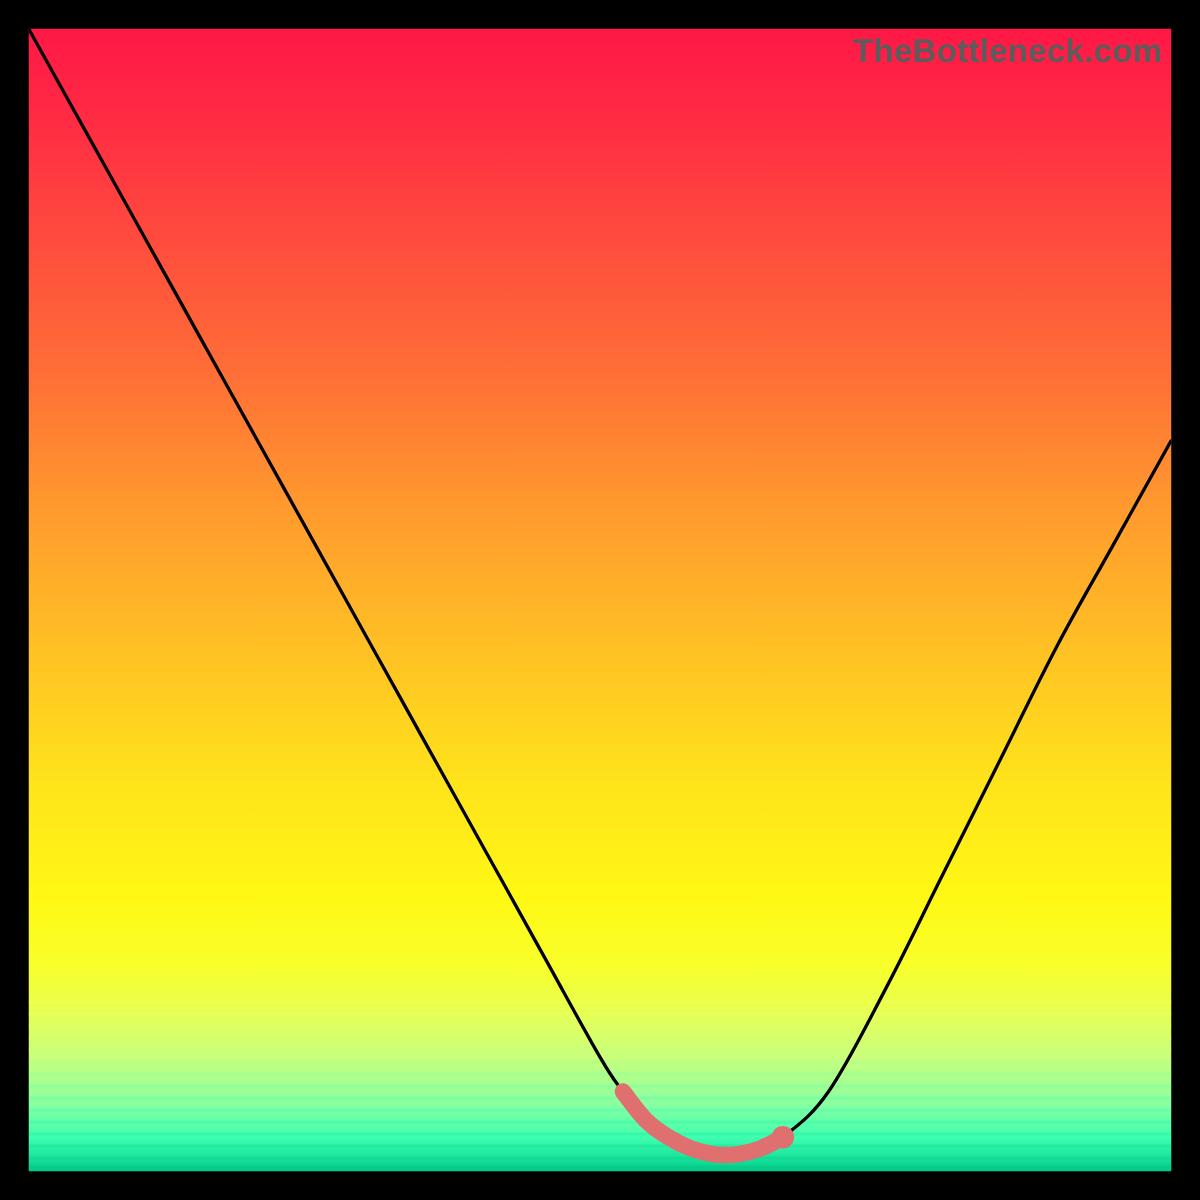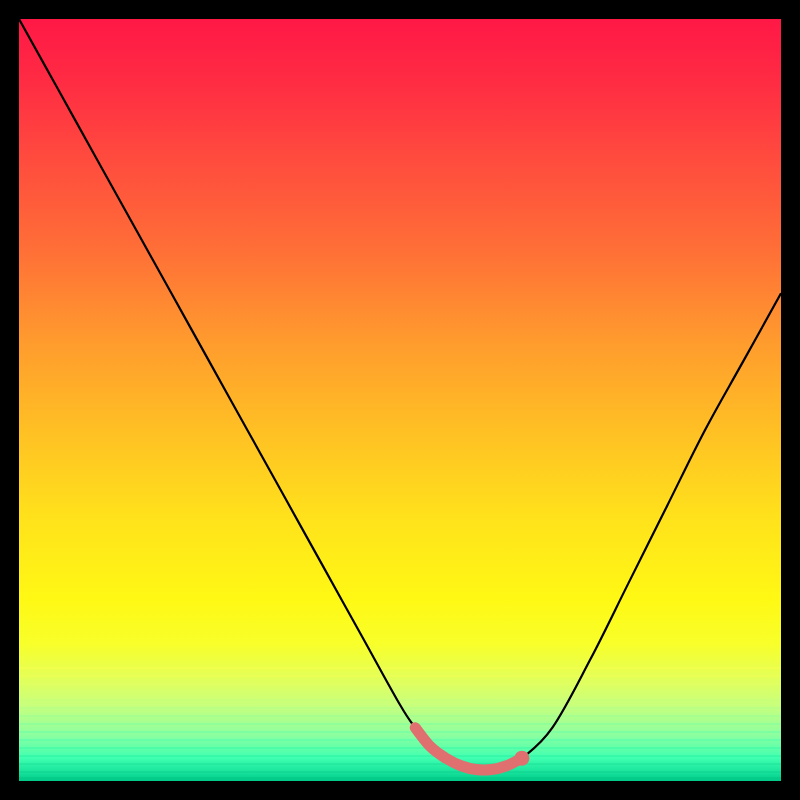--- a/index.html
+++ b/index.html
@@ -107,15 +107,16 @@
       <div class="stripe" style="bottom:8px;background:#0ccf8c;"></div>
       <div class="stripe" style="bottom:2px;background:#06c484;"></div>
     </div>
 
     <svg id="curve-svg" width="762" height="762" viewBox="0 0 762 762">
       <path id="main-curve" fill="none" stroke="#000000" stroke-width="2.2" d="M 0 0 C 6.858 12.344399999999986, 24.384 43.89119999999991, 38.1 68.57999999999993 C 51.816 93.26879999999994, 62.48400000000001 112.47120000000007, 76.2 137.16000000000008 C 89.916 161.8488000000001, 100.584 181.05120000000002, 114.3 205.74 C 128.016 230.4288, 138.684 249.6312, 152.4 274.32 C 166.116 299.0088, 176.784 318.21119999999996, 190.5 342.9 C 204.216 367.5888, 214.884 386.79119999999995, 228.6 411.47999999999996 C 242.316 436.1688, 252.98399999999998 455.3712, 266.7 480.06 C 280.416 504.7488, 291.084 523.9512, 304.8 548.64 C 318.516 573.3288, 329.184 592.5312, 342.90000000000003 617.22 C 356.61600000000004 641.9088, 371.3988 669.3408, 381 685.8 C 390.6012 702.2592, 390.7536 701.1161999999999, 396.24 708.66 C 401.7264 716.2038, 405.9936 722.2236, 411.48 727.71 C 416.9664 733.1964, 421.2336 735.711, 426.72 739.14 C 432.20640000000003 742.569, 436.4736 744.7026, 441.96 746.76 C 447.4464 748.8174, 451.7136 749.8842000000001, 457.2 750.57 C 462.6864 751.2558, 466.9536 751.2558, 472.44 750.57 C 477.9264 749.8842000000001, 482.1936 748.8174, 487.68 746.76 C 493.1664 744.7026, 494.6904 745.998, 502.92 739.14 C 511.1496 732.2819999999999, 521.0556 726.4907999999999, 533.4 708.66 C 545.7443999999999 690.8292, 557.784 666.1404, 571.5 640.08 C 585.216 614.0196000000001, 595.884 591.312, 609.6 563.88 C 623.316 536.448, 633.9839999999999 515.112, 647.6999999999999 487.68 C 661.4159999999999 460.248, 672.0840000000001 437.5404, 685.8000000000001 411.47999999999996 C 699.5160000000001 385.41959999999995, 710.184 367.5888, 723.9 342.9 C 737.616 318.21119999999996, 755.142 286.6644, 762 274.32"></path>
       <path id="highlight-curve" fill="none" stroke="#e07070" stroke-width="11" stroke-linecap="round" d="M 396.24 708.66 C 398.9832 712.0889999999999, 405.9936 722.2236, 411.48 727.71 C 416.9664 733.1964, 421.2336 735.711, 426.72 739.14 C 432.20640000000003 742.569, 436.4736 744.7026, 441.96 746.76 C 447.4464 748.8174, 451.7136 749.8842000000001, 457.2 750.57 C 462.6864 751.2558, 466.9536 751.2558, 472.44 750.57 C 477.9264 749.8842000000001, 482.1936 748.8174, 487.68 746.76 C 493.1664 744.7026, 500.1768 740.5116, 502.92 739.14"></path>
       <circle id="highlight-dot" r="7.5" fill="#e07070" cx="502.92" cy="739.14"></circle>
     </svg>
 
+    <div class="watermark">TheBottleneck.com</div>
   </div>
 
 </div>
 
 </body></html>

